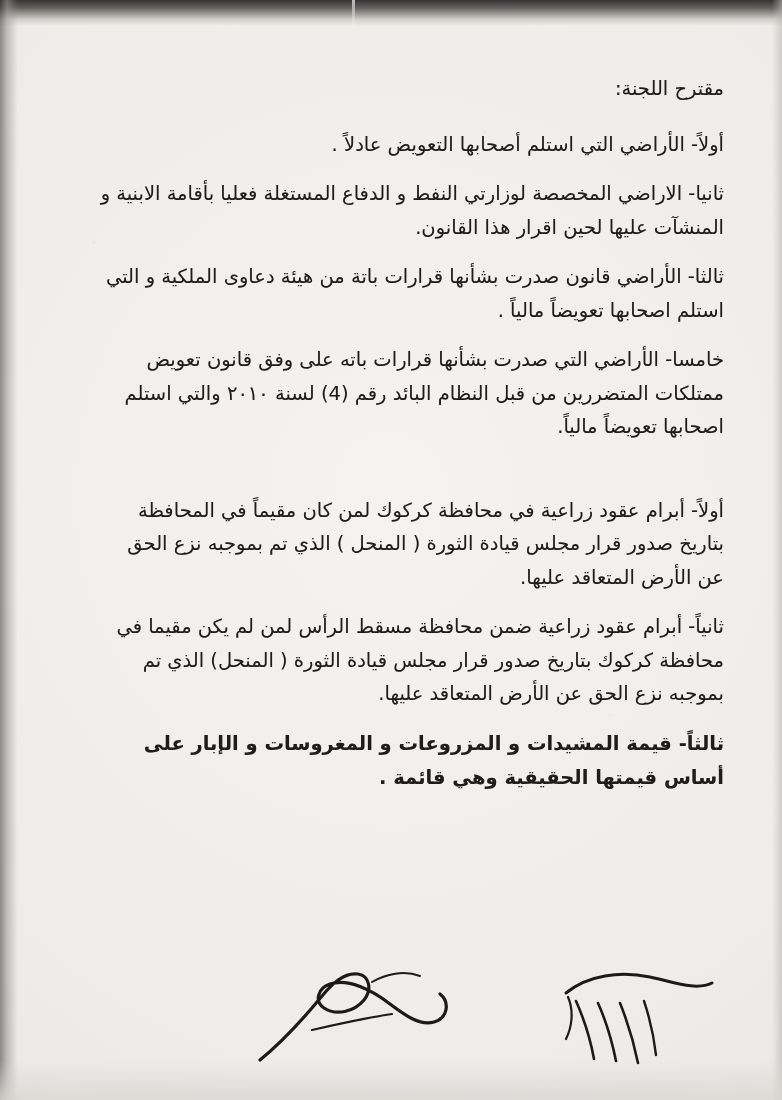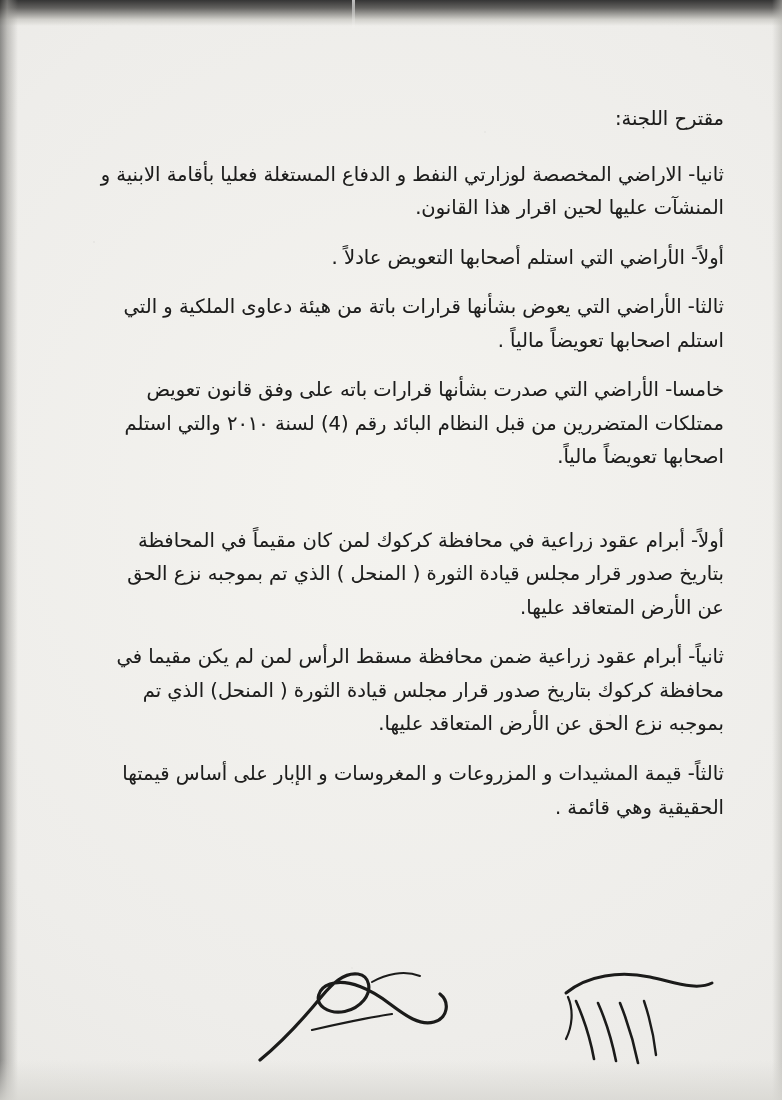--- a/index.html
+++ b/index.html
@@ -63,35 +63,34 @@
     opacity: 0.8;
   }
 
   .content {
     position: absolute;
     top: 72px;
     right: 58px;
     left: 96px;
     color: #20201f;
     text-align: right;
-    margin-top: 30px;
   }
 
   .para {
     font-size: 19.5px;
     line-height: 1.72;
     margin: 0 0 16px 0;
     letter-spacing: 0.2px;
     text-align: right;
     color: #1d1d1c;
     text-shadow: 0 0 0.6px rgba(0,0,0,0.22);
   }
 
   .para.intro { margin-bottom: 22px; }
-  .para.tight { margin-bottom: 15px; }
+  .para.tight { margin-bottom: 15px; font-weight: bold; }
 
   .gap-lg { height: 34px; }
 
   .sig-area {
     position: absolute;
     left: 0; right: 0;
     bottom: 0;
     height: 150px;
   }
   .sig-main {
@@ -127,23 +126,23 @@
   <div class="fold-crease"></div>
   <div class="edge-left"></div>
   <div class="edge-right"></div>
   <div class="edge-bottom"></div>
   <div class="speckle"></div>
 
   <div class="content">
 
     <p class="para intro">مقترح اللجنة:</p>
 
+    <p class="para">أولاً- الأراضي التي استلم أصحابها التعويض عادلاً .</p>
     <p class="para">ثانيا- الاراضي المخصصة لوزارتي النفط و الدفاع المستغلة فعليا بأقامة الابنية و المنشآت عليها لحين اقرار هذا القانون.</p>
-    <p class="para">أولاً- الأراضي التي استلم أصحابها التعويض عادلاً .</p>
-    <p class="para">ثالثا- الأراضي التي يعوض بشأنها قرارات باتة من هيئة دعاوى الملكية و التي استلم اصحابها تعويضاً مالياً .</p>
+    <p class="para">ثالثا- الأراضي قانون صدرت بشأنها قرارات باتة من هيئة دعاوى الملكية و التي استلم اصحابها تعويضاً مالياً .</p>
     <p class="para">خامسا- الأراضي التي صدرت بشأنها قرارات باته على وفق قانون تعويض ممتلكات المتضررين من قبل النظام البائد رقم (4) لسنة ٢٠١٠ والتي استلم اصحابها تعويضاً مالياً.</p>
 
     <div class="gap-lg"></div>
 
     <p class="para">أولاً- أبرام عقود زراعية في محافظة كركوك لمن كان مقيماً في المحافظة بتاريخ صدور قرار مجلس قيادة الثورة ( المنحل ) الذي تم بموجبه نزع الحق عن الأرض المتعاقد عليها.</p>
     <p class="para">ثانياً- أبرام عقود زراعية ضمن محافظة مسقط الرأس لمن لم يكن مقيما في محافظة كركوك بتاريخ صدور قرار مجلس قيادة الثورة ( المنحل) الذي تم بموجبه نزع الحق عن الأرض المتعاقد عليها.</p>
     <p class="para tight">ثالثاً- قيمة المشيدات و المزروعات و المغروسات و الإبار على أساس قيمتها الحقيقية وهي قائمة .</p>
 
   </div>
 

